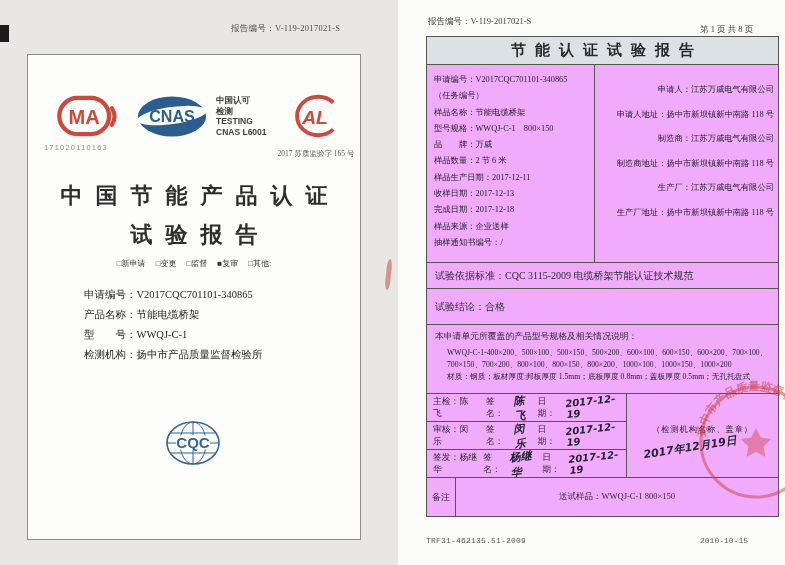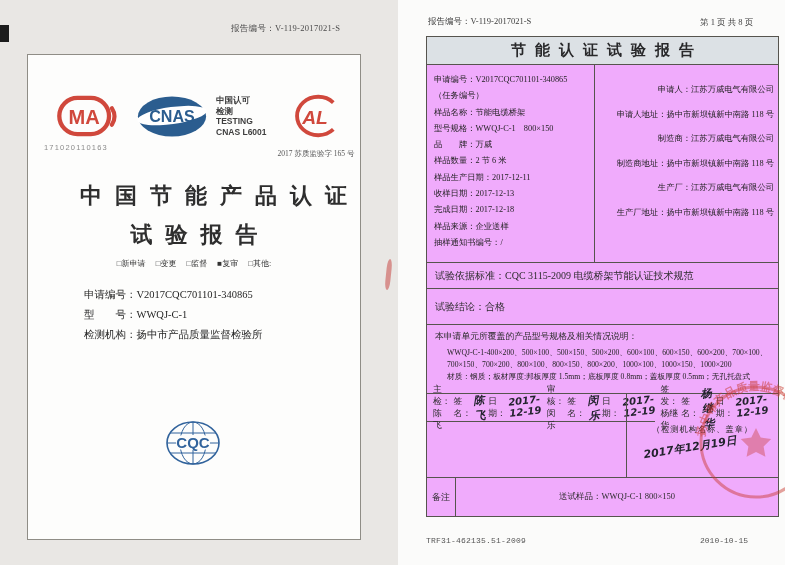--- a/index.html
+++ b/index.html
@@ -14,51 +14,51 @@
   .left-page{position:absolute;left:27px;top:54px;width:332px;height:484px;background:#fdfdfc;border:1px solid #8f8d86;}
   .logo-row{position:absolute;left:28px;top:36px;display:flex;align-items:center;}
   .cma-svg{width:64px;height:44px;}
   .cnas-svg{width:72px;height:45px;margin-left:16px;}
   .cnas-cap{margin-left:8px;font-family:"Liberation Sans","DejaVu Sans",sans-serif;font-weight:bold;
             font-size:8.5px;line-height:10.5px;color:#3f3f3f;}
   .cal-svg{width:50px;height:50px;margin-left:24px;}
   .cma-number{position:absolute;left:16px;top:88px;font-size:7.5px;color:#8b8b8b;letter-spacing:1.2px;
               font-family:"Liberation Sans",sans-serif;}
   .cal-caption{position:absolute;left:226px;top:94px;width:124px;text-align:center;font-size:7.5px;color:#565656;}
-  .lp-title1{position:absolute;top:126px;left:0;width:100%;text-align:right;font-size:22px;font-weight:bold;
+  .lp-title1{position:absolute;top:126px;left:0;width:100%;text-align:center;font-size:22px;font-weight:bold;
              letter-spacing:13px;text-indent:13px;color:#2e2e2e;font-family:Liberation Mono, monospace;}
   .lp-title2{position:absolute;top:165px;left:0;width:100%;text-align:center;font-size:22px;font-weight:bold;
              letter-spacing:13px;text-indent:13px;color:#2e2e2e;}
   .lp-checks{position:absolute;top:203px;left:0;width:100%;text-align:center;font-size:8px;color:#333;}
   .lp-checks span{margin:0 4px;}
   .lp-fields{position:absolute;top:233px;left:56px;font-size:10.5px;color:#1f1f1f;}
   .lp-field{height:20px;}
   .cqc-wrap{position:absolute;left:136px;top:364px;}
   .red-smudge{position:absolute;left:386px;top:259px;width:5px;height:31px;background:rgba(198,60,55,.5);
               border-radius:50% / 30%;transform:rotate(6deg);}
 
   
   .right-page{position:absolute;left:398px;top:0;width:387px;height:565px;background:#fbfbfa;}
   .rp-head-left{position:absolute;left:30px;top:16px;font-size:8.5px;color:#3c3c3c;}
-  .rp-head-right{position:absolute;left:302px;top:17px;font-size:8.5px;color:#3c3c3c;}
+  .rp-head-right{position:absolute;left:302px;top:24px;font-size:8.5px;color:#3c3c3c;}
   .rp-table{position:absolute;left:28px;top:36px;width:351px;border:1px solid #56544e;background:#f0abfc;}
   .row{border-bottom:1px solid #56544e;box-sizing:border-box;}
   .row:last-child{border-bottom:none;}
   .r-title{height:28px;background:#dce1e5;display:flex;align-items:center;justify-content:center;
            font-size:15px;font-weight:bold;letter-spacing:9px;text-indent:9px;color:#28282a;}
   .r-info{height:198px;display:flex;}
   .info-l{width:168px;border-right:1px solid #56544e;padding:7px 4px 0 7px;font-size:8.3px;
           line-height:16.3px;box-sizing:border-box;color:#1e1e1e;}
   .info-r{flex:1;padding:13px 4px 0 9px;font-size:8.3px;line-height:24.5px;box-sizing:border-box;color:#1e1e1e;text-align:right;}
   .r-standard{height:26px;display:flex;align-items:center;padding-left:8px;font-size:10px;}
   .r-conclusion{height:36px;padding:11px 0 0 8px;font-size:10px;}
   .r-coverage{height:69px;padding:6px 6px 0 8px;font-size:8.8px;}
   .cov-block{margin:4px 0 0 12px;font-size:7.7px;line-height:11.8px;color:#1e1e1e;}
   .r-sig{height:84px;display:flex;}
-  .sig-left{width:199px;display:flex;flex-direction:row;}
+  .sig-left{width:199px;display:flex;flex-direction:column;}
   .sig-row{height:28px;display:flex;align-items:center;padding-left:6px;font-size:8.8px;
            border-bottom:1px solid #56544e;box-sizing:border-box;gap:3px;}
   .sig-row:last-child{border-bottom:none;}
   .sig-right{flex:1;border-left:1px solid #56544e;position:relative;font-size:8.2px;}
   .seal-caption{position:absolute;left:0;right:0;top:30px;text-align:center;letter-spacing:1px;color:#2a2a2a;}
   .seal-date-ink{position:absolute;left:16px;top:46px;}
   .r-remark{height:38px;display:flex;}
   .remark-label{width:28px;border-right:1px solid #56544e;display:flex;align-items:center;
                 justify-content:center;font-size:9px;}
   .remark-value{flex:1;display:flex;align-items:center;justify-content:center;font-size:8.5px;}
@@ -114,20 +114,23 @@
       <span>□新申请</span>
       <span>□变更</span>
       <span>□监督</span>
       <span>■复审</span>
       <span>□其他:</span>
     </div>
 
     <div class="lp-fields">
       <div class="lp-field">
         <span>申请编号：</span><span>V2017CQC701101-340865</span>
+      </div>
+      <div class="lp-field">
+        <span>产品名称：</span><span>节能电缆桥架</span>
       </div>
       <div class="lp-field">
         <span>型　　号：</span><span>WWQJ-C-1</span>
       </div>
       <div class="lp-field">
         <span>检测机构：</span><span>扬中市产品质量监督检验所</span>
       </div>
     </div>
 
     <div class="cqc-wrap">

